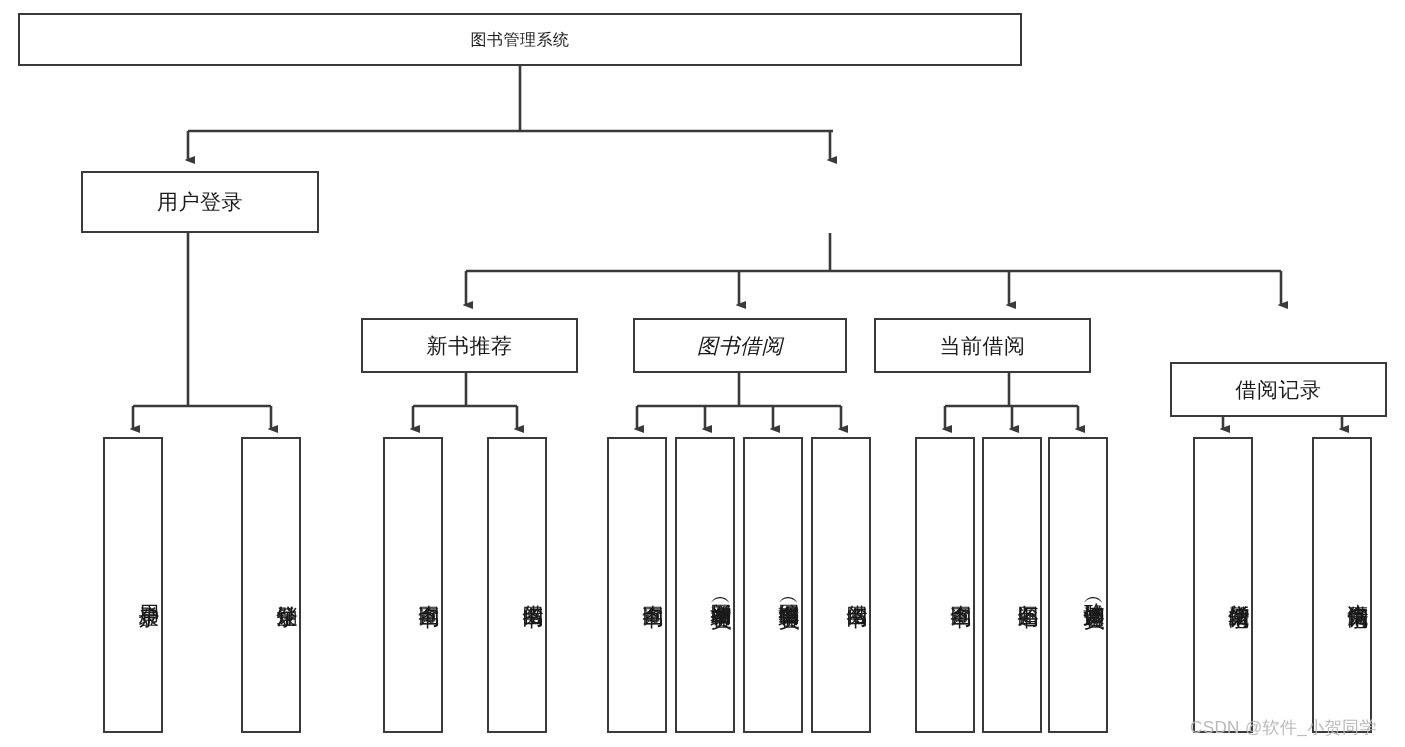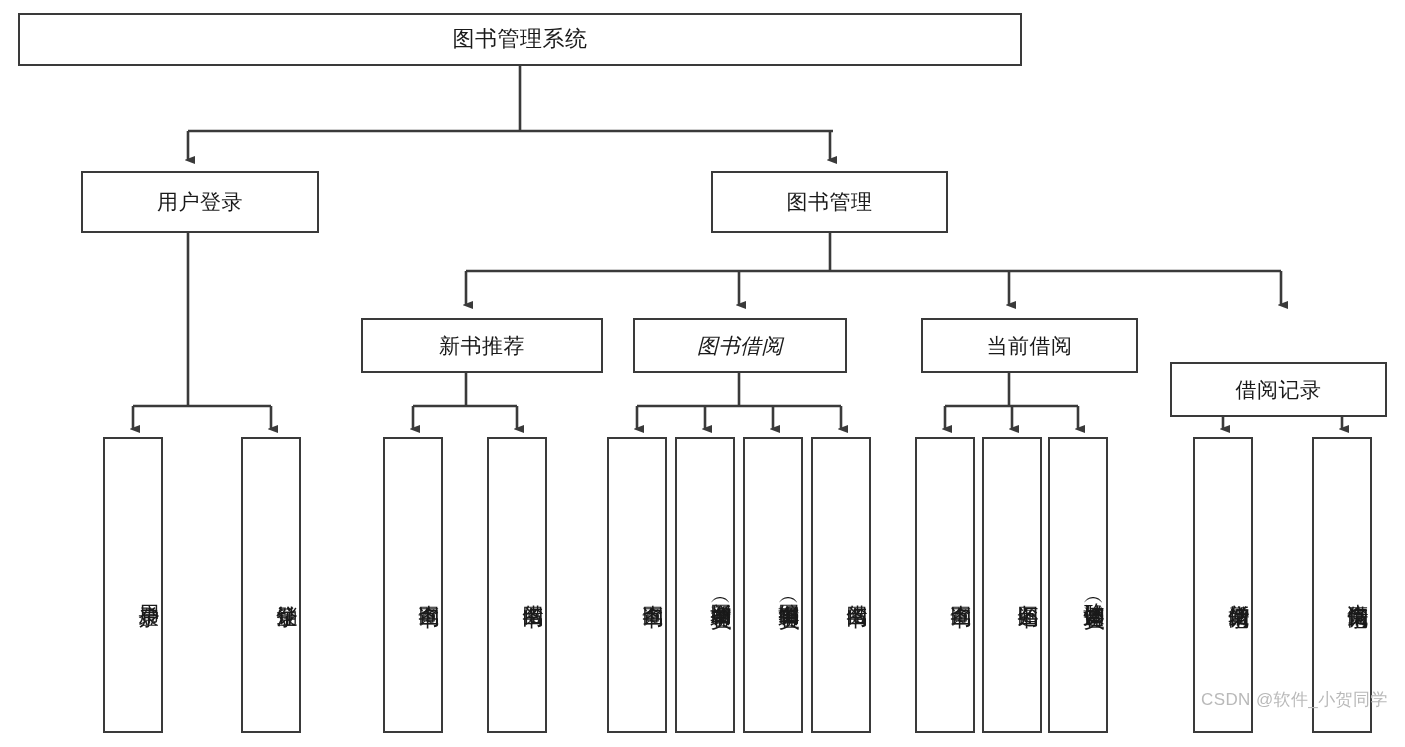--- a/index.html
+++ b/index.html
@@ -36,21 +36,21 @@
     justify-content: center;
     color: #1a1a1a;
     text-align: center;
   }
   .node.horizontal {
     font-size: 21px;
     letter-spacing: 0.5px;
     line-height: 1.2;
   }
   .node.root {
-    font-size: 22px;
+    font-size: 16px;
   }
   .node.vertical {
     writing-mode: vertical-rl;
     text-orientation: upright;
     align-items: flex-start;
     justify-content: center;
     padding-top: 10px;
     font-size: 21px;
     line-height: 1.18;
     letter-spacing: 1px;
@@ -124,31 +124,28 @@
     </g>
   </svg>
 
   <div class="node horizontal root" style="left:18px; top:13px; width:1004px; height:53px;">
     <span>图书管理系统</span>
   </div>
 
   <div class="node horizontal" style="left:81px; top:171px; width:238px; height:62px;">
     <span>用户登录</span>
   </div>
-  <div class="node horizontal" style="left:711px; top:171px; width:237px; height:62px;">
-    <span>图书管理</span>
-  </div>
 
-  <div class="node horizontal" style="left:361px; top:318px; width:242px; height:55px;">
+  <div class="node horizontal" style="left:361px; top:318px; width:217px; height:55px;">
     <span>新书推荐</span>
   </div>
   <div class="node horizontal" style="left:633px; top:318px; width:214px; height:55px;font-style:italic;">
     <span>图书借阅</span>
   </div>
-  <div class="node horizontal" style="left:921px; top:318px; width:217px; height:55px;">
+  <div class="node horizontal" style="left:874px; top:318px; width:217px; height:55px;">
     <span>当前借阅</span>
   </div>
   <div class="node horizontal" style="left:1170px; top:318px; width:217px; height:55px;margin-top:44px;">
     <span>借阅记录</span>
   </div>
 
   <div class="node vertical" style="left:103px; top:437px; width:60px; height:296px;">
     <span class="vtext">用户登录</span>
   </div>
   <div class="node vertical" style="left:241px; top:437px; width:60px; height:296px;">
@@ -185,15 +182,15 @@
     <span class="vtext">确认归还（管理员）</span>
   </div>
 
   <div class="node vertical" style="left:1193px; top:437px; width:60px; height:296px;">
     <span class="vtext">新增借阅记录</span>
   </div>
   <div class="node vertical" style="left:1312px; top:437px; width:60px; height:296px;">
     <span class="vtext">查询借阅记录</span>
   </div>
 
-  <div class="watermark" style="left:1190px; top:688px;margin-left:11px;">CSDN @软件_小贺同学</div>
+  <div class="watermark" style="left:1190px; top:716px;">CSDN @软件_小贺同学</div>
 
 </div>
 
 </body></html>

